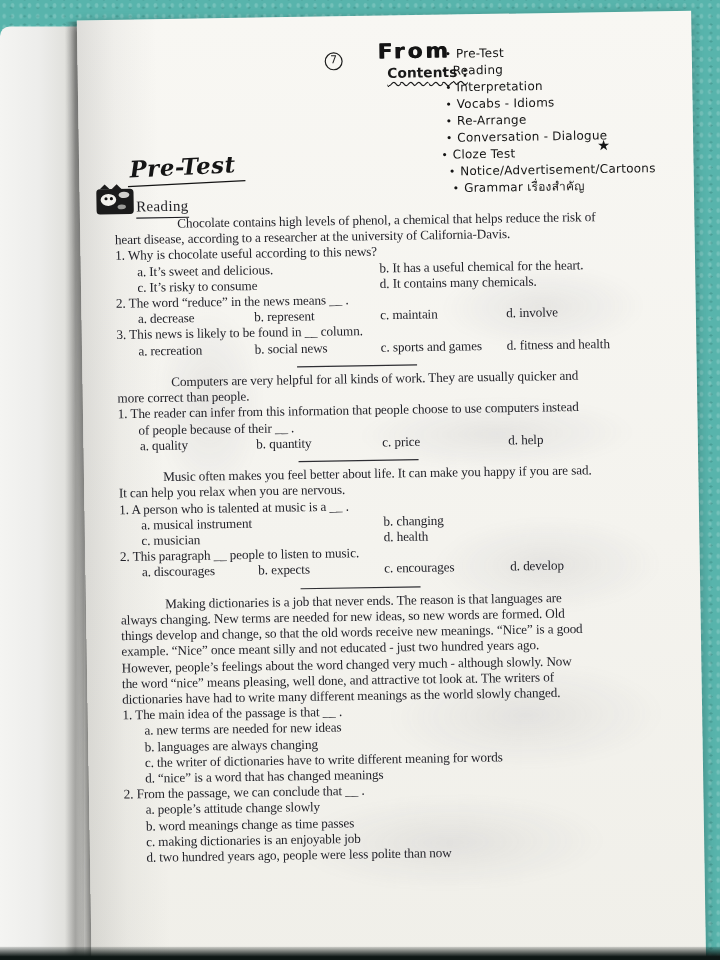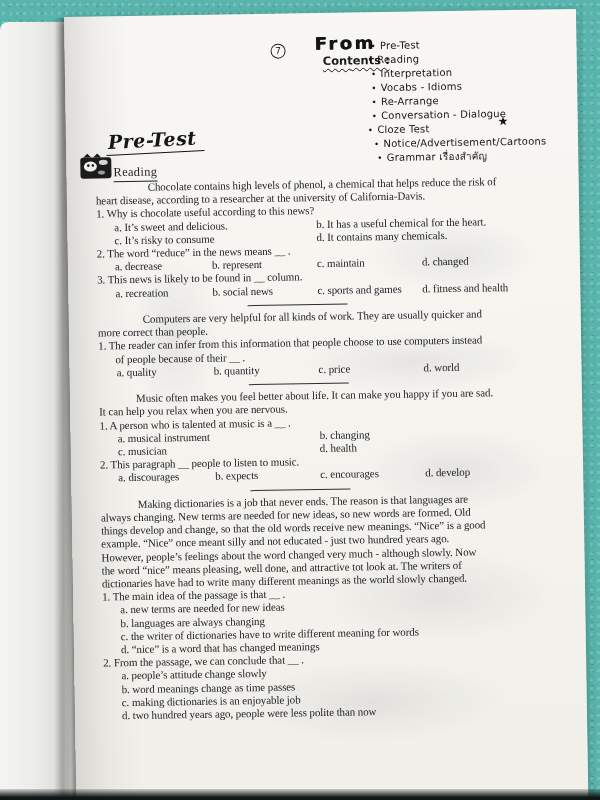--- a/index.html
+++ b/index.html
@@ -135,41 +135,41 @@
     </div>
     <div class="opts c2">
       <span>c. It’s risky to consume</span>
       <span>d. It contains many chemicals.</span>
     </div>
     <div>2. The word “reduce” in the news means __ .</div>
     <div class="opts c4">
       <span>a. decrease</span>
       <span>b. represent</span>
       <span>c. maintain</span>
-      <span>d. changed</span>
+      <span>d. involve</span>
     </div>
     <div>3. This news is likely to be found in __ column.</div>
     <div class="opts c4">
       <span>a. recreation</span>
       <span>b. social news</span>
       <span>c. sports and games</span>
       <span>d. fitness and health</span>
     </div>
 
     <div class="divider"></div>
 
     <div class="in45">Computers are very helpful for all kinds of work. They are usually quicker and</div>
     <div>more correct than people.</div>
     <div>1. The reader can infer from this information that people choose to use computers instead</div>
     <div class="q-cont">of people because of their __ .</div>
     <div class="opts c4">
       <span>a. quality</span>
       <span>b. quantity</span>
       <span>c. price</span>
-      <span>d. world</span>
+      <span>d. help</span>
     </div>
 
     <div class="divider"></div>
 
     <div class="in37">Music often makes you feel better about life. It can make you happy if you are sad.</div>
     <div>It can help you relax when you are nervous.</div>
     <div>1. A person who is talented at music is a __ .</div>
     <div class="opts c2">
       <span>a. musical instrument</span>
       <span>b. changing</span>

